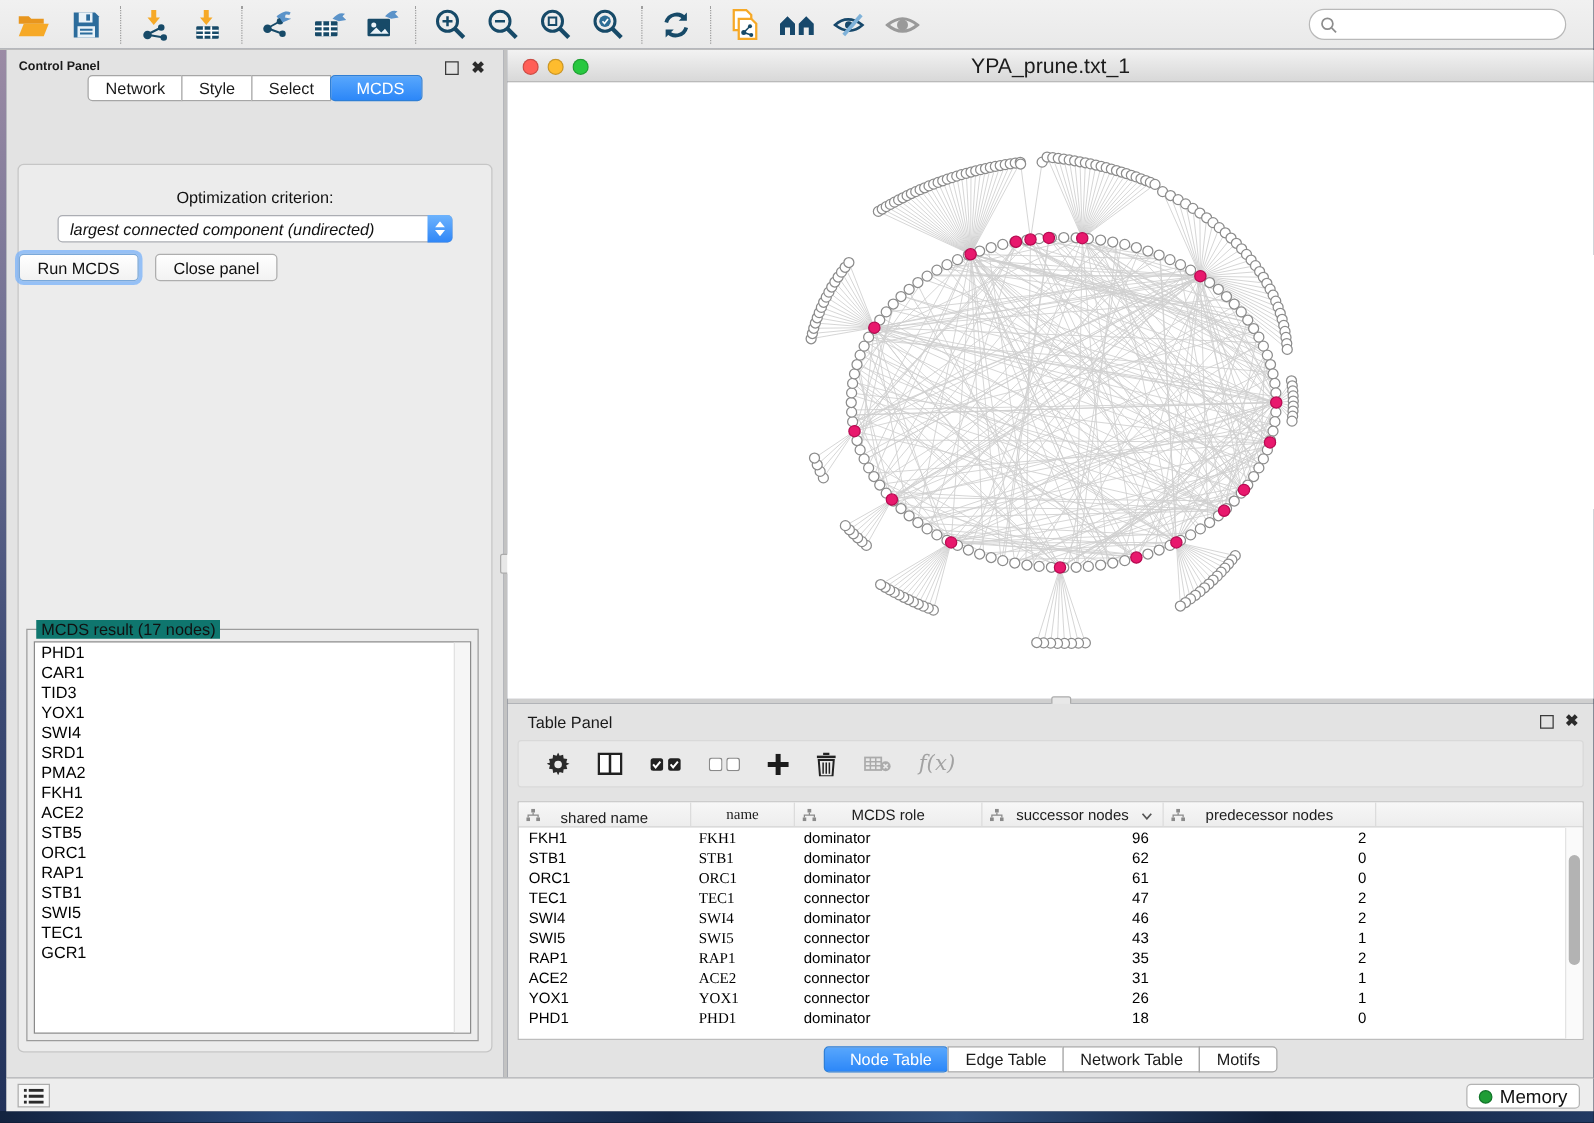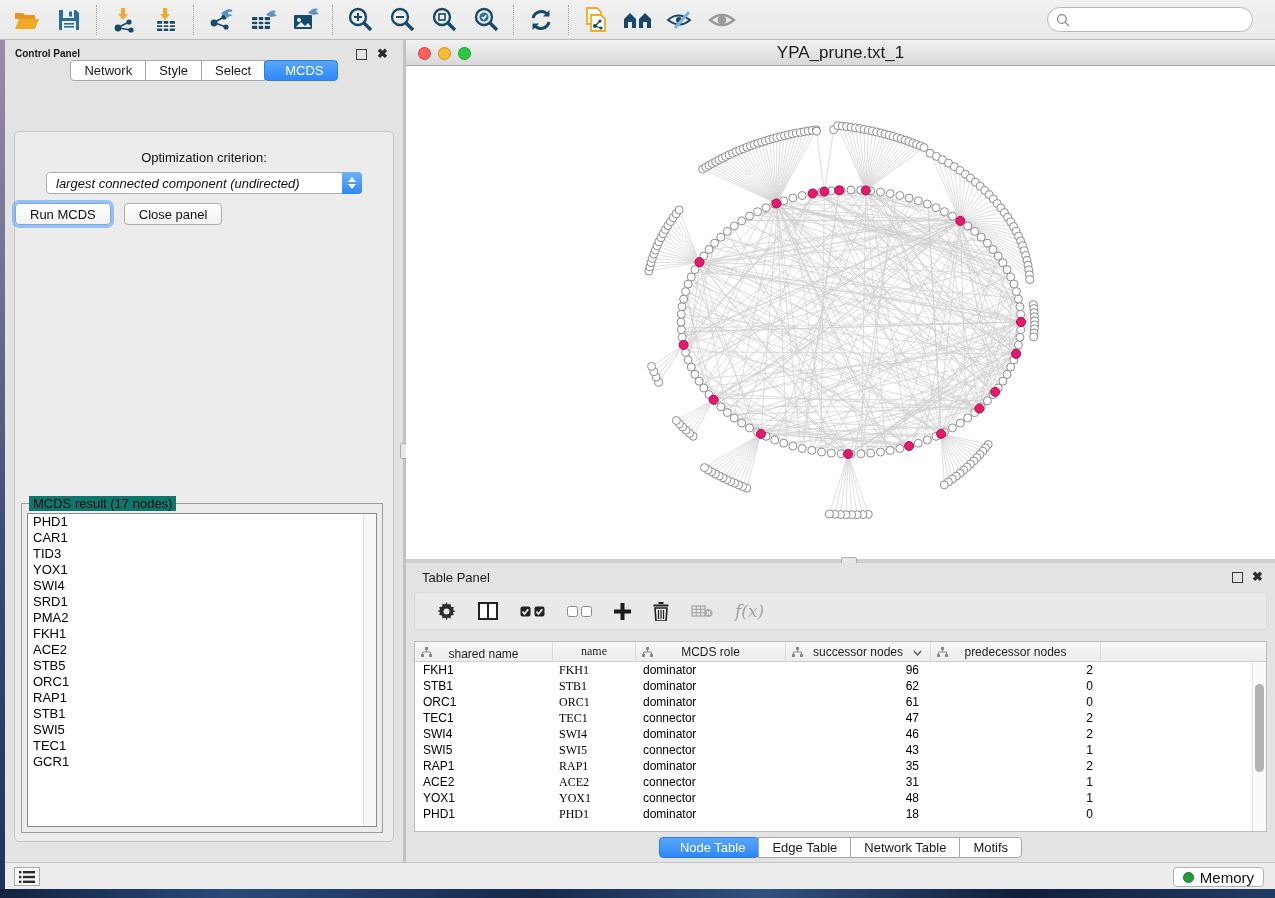--- a/index.html
+++ b/index.html
@@ -1191,21 +1191,21 @@
             <div class="tcell c0">ACE2</div>
             <div class="tcell c1">ACE2</div>
             <div class="tcell c2">connector</div>
             <div class="tcell c3">31</div>
             <div class="tcell c4">1</div>
           </div>
           <div class="trow">
             <div class="tcell c0">YOX1</div>
             <div class="tcell c1">YOX1</div>
             <div class="tcell c2">connector</div>
-            <div class="tcell c3">48</div>
+            <div class="tcell c3">26</div>
             <div class="tcell c4">1</div>
           </div>
           <div class="trow">
             <div class="tcell c0">PHD1</div>
             <div class="tcell c1">PHD1</div>
             <div class="tcell c2">dominator</div>
             <div class="tcell c3">18</div>
             <div class="tcell c4">0</div>
           </div>
         </div>

